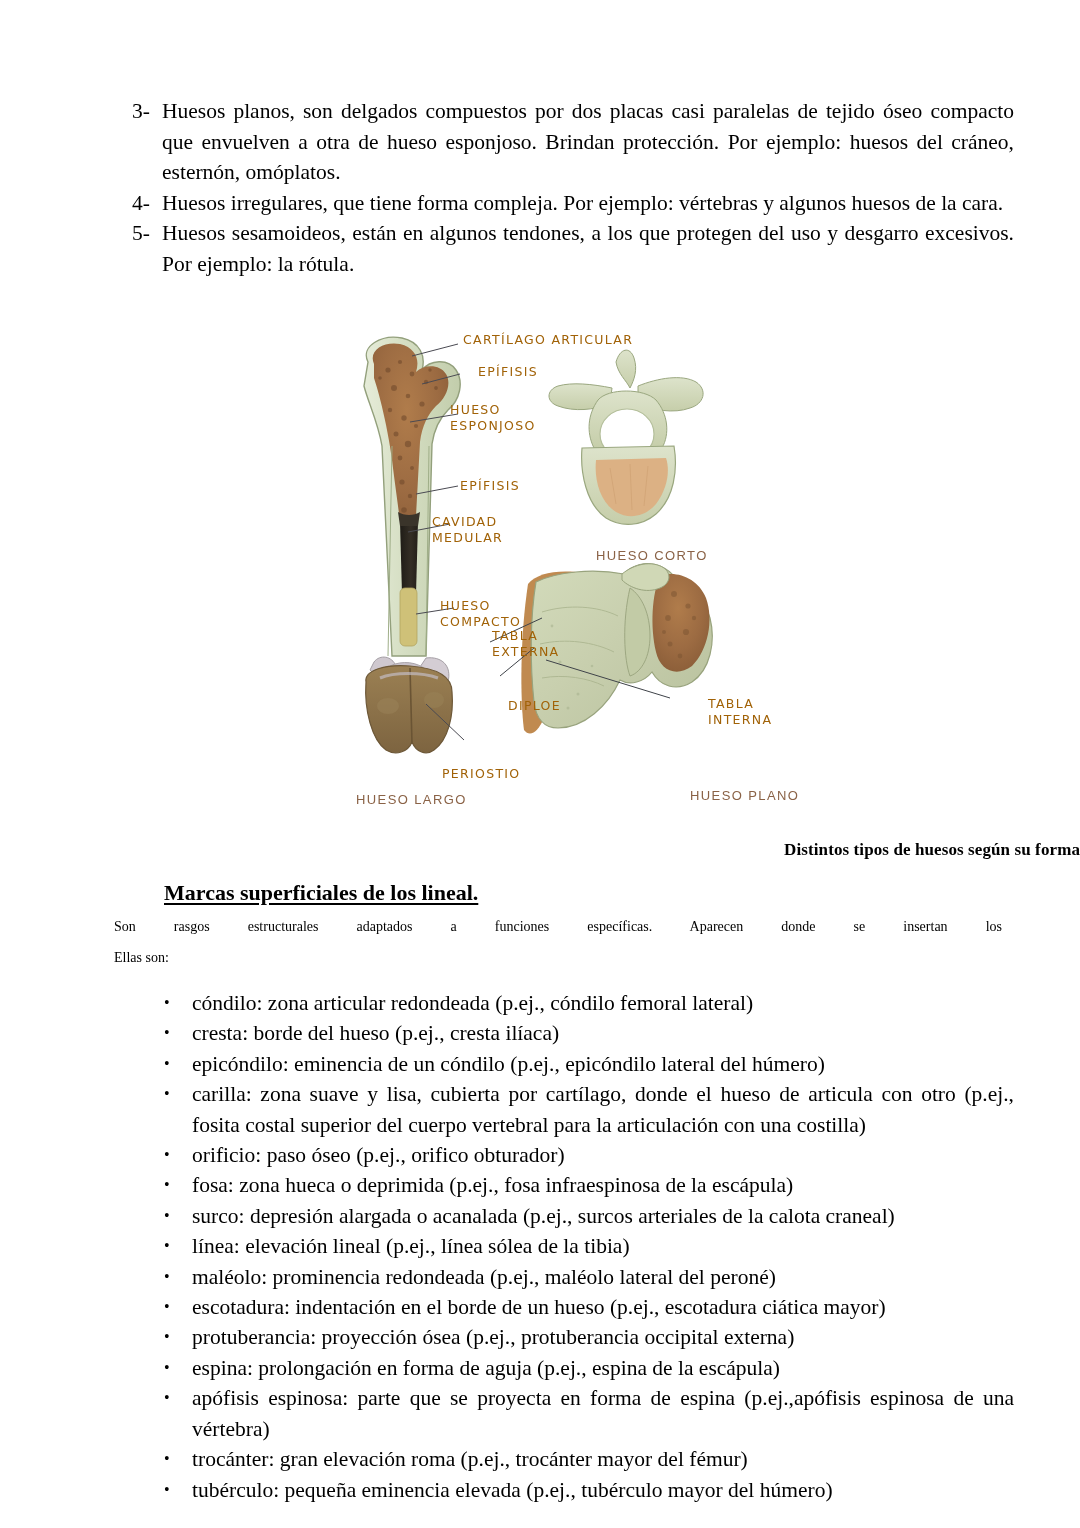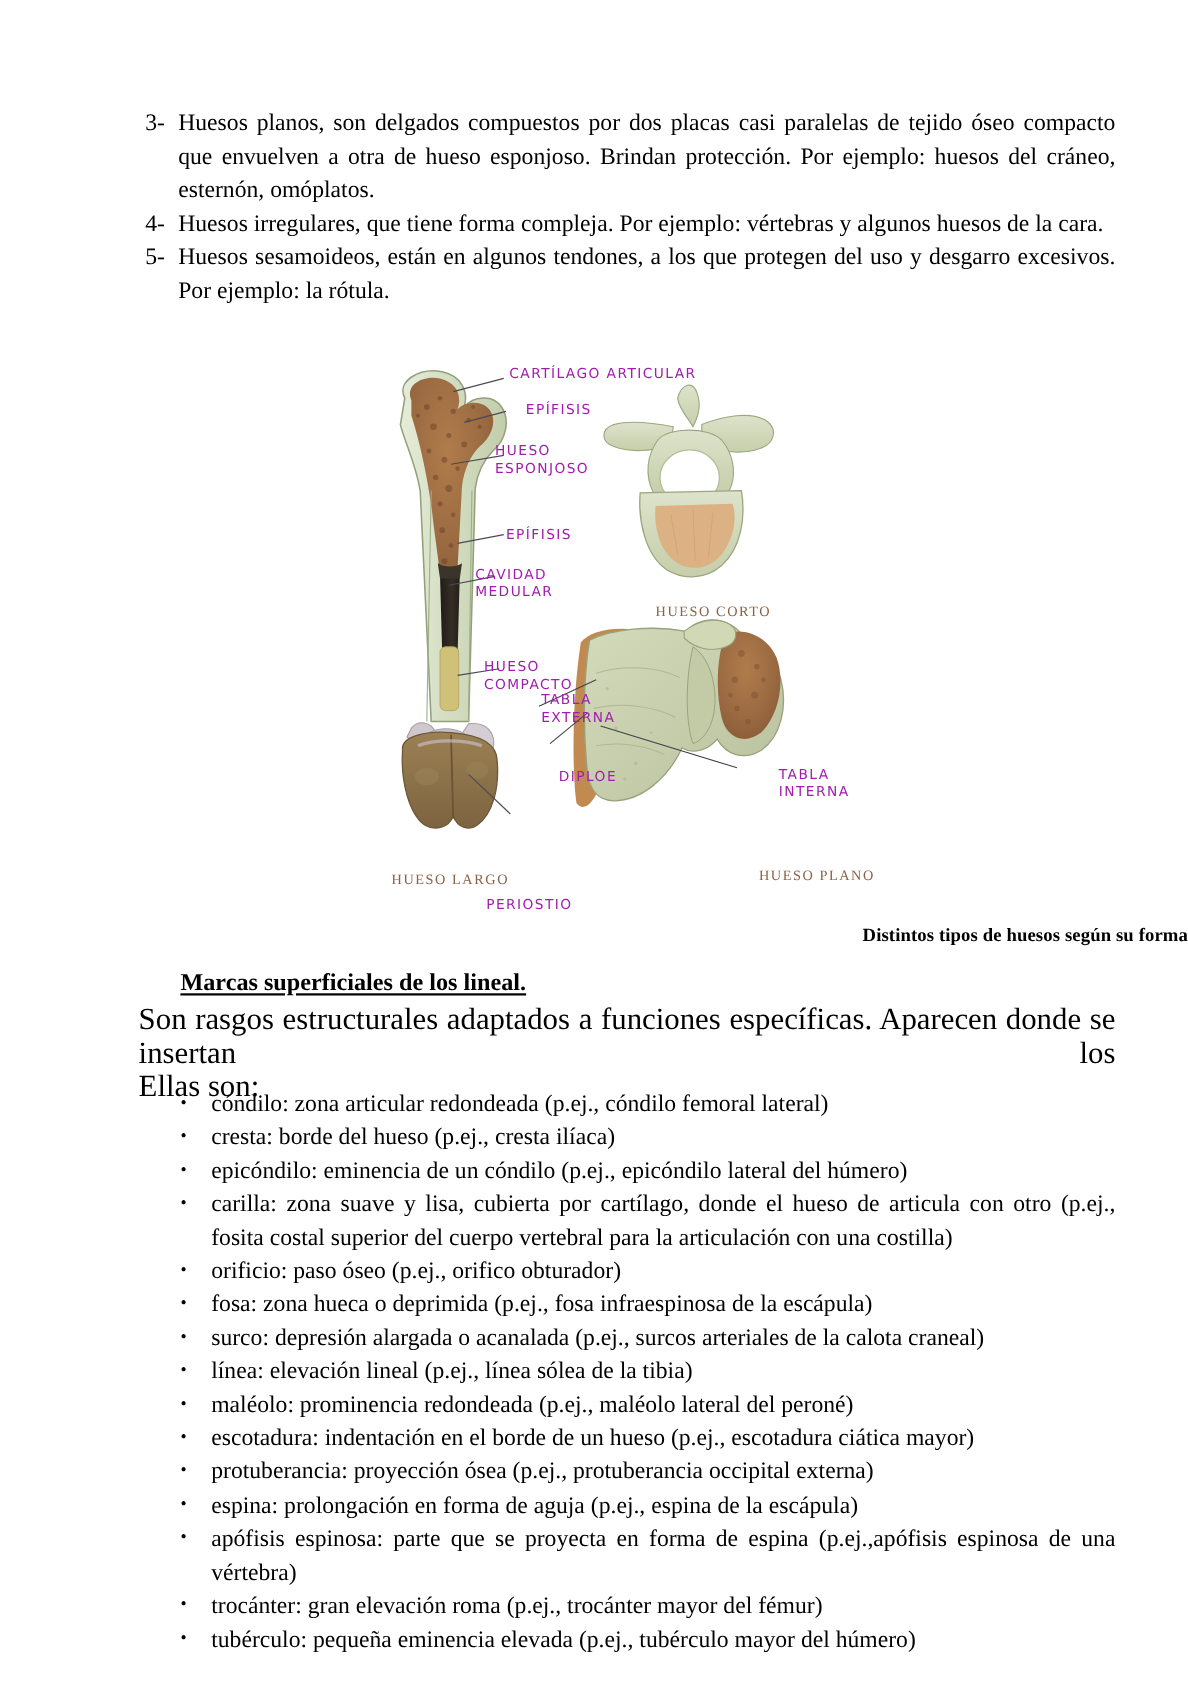--- a/index.html
+++ b/index.html
@@ -70,51 +70,51 @@
     font-weight: bold;
     letter-spacing: 0.1px;
   }
 
   
   .fig-label {
     position: absolute;
     font-family: "DejaVu Sans", sans-serif;
     font-size: 12.5px;
     letter-spacing: 1.3px;
-    color: #a21caf;
+    color: #a16207;
     white-space: nowrap;
     line-height: 16px;
   }
   .fig-type-label {
     position: absolute;
-    font-family: Liberation Serif, serif;
+    font-family: Liberation Sans, sans-serif;
     font-size: 13px;
     letter-spacing: 1.4px;
     color: #8a6246;
     white-space: nowrap;
   }
 
   
   .section-heading {
     position: absolute;
     left: 164px;
     top: 880px;
     font-size: 22px;
     font-weight: bold;
     text-decoration: underline;
     text-underline-offset: 3px;
   }
 
   
   .para {
     position: absolute;
-    left: 126px;
+    left: 114px;
     top: 912px;
     width: 888px;
-    font-size: 28px;
+    font-size: 14px;
     line-height: 30.5px;
     text-align: justify;
     text-justify: inter-word;
   }
   .para .lastline { text-align: left; }
 
   
   .bullet-list {
     position: absolute;
     left: 126px;
@@ -392,21 +392,21 @@
 
     <div class="fig-label" style="left:178px; top:372px;">
       <span>DIPLOE</span>
     </div>
 
     <div class="fig-label" style="left:378px; top:370px;">
       <div>TABLA</div>
       <div>INTERNA</div>
     </div>
 
-    <div class="fig-label" style="left:112px; top:440px;margin-top:48px;">
+    <div class="fig-label" style="left:112px; top:440px;">
       <span>PERIOSTIO</span>
     </div>
 
     <div class="fig-type-label" style="left:26px; top:466px;">HUESO LARGO</div>
 
     <div class="fig-type-label" style="left:266px; top:222px;">HUESO CORTO</div>
 
     <div class="fig-type-label" style="left:350px; top:462px;margin-left:10px;">HUESO PLANO</div>
   </div>
 

